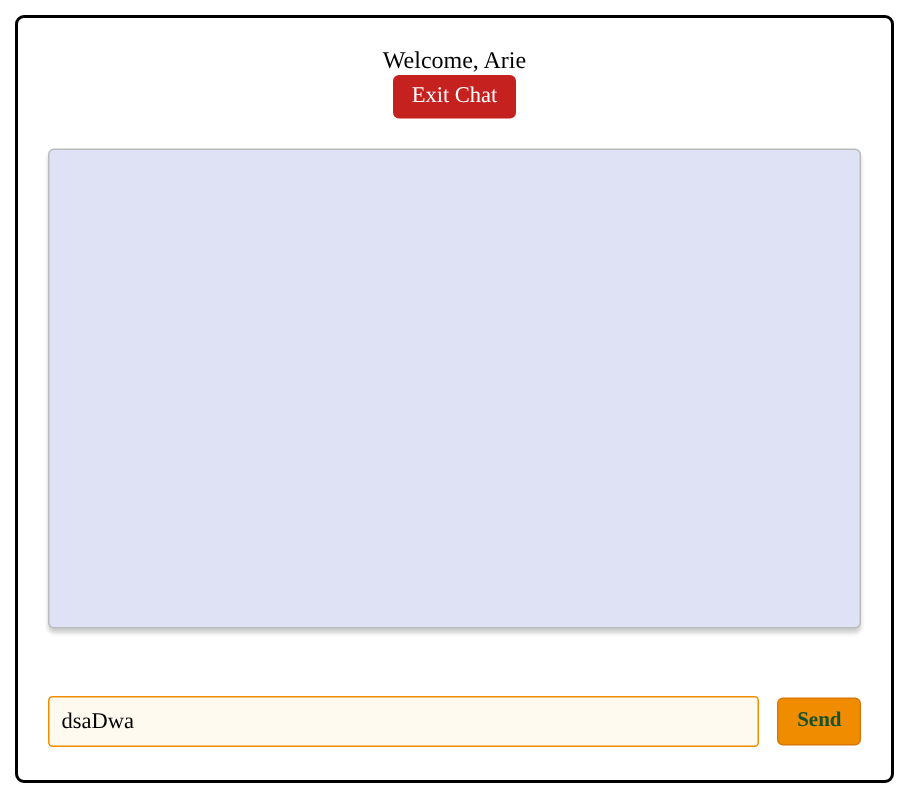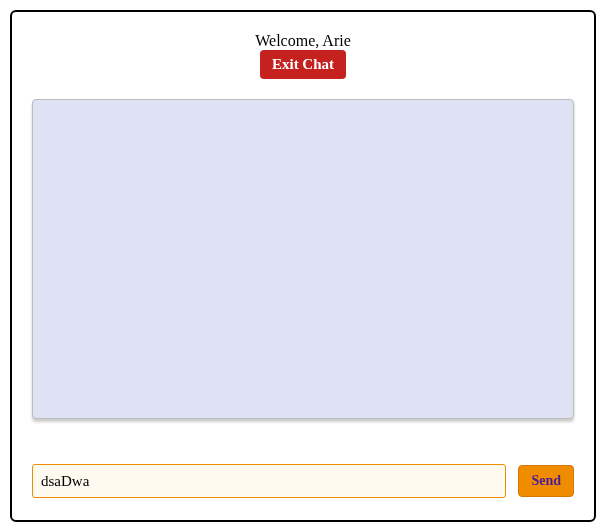--- a/index.html
+++ b/index.html
@@ -31,21 +31,21 @@
       font-size: 16px;
       color: #000;
     }
     .exit-button {
       background: #c5221f;
       color: #fff;
       border: none;
       border-radius: 4px;
       padding: 6px 12px;
       font-size: 15px;
-      font-weight: bold;
+      font-weight: normal;
       font-family: Georgia, 'Times New Roman', serif;
       cursor: pointer;
     }
     .chat-display {
       width: 100%;
       height: 320px;
       background: #dfe1f5;
       border: 1px solid #bbb;
       border-radius: 4px;
       box-shadow: 0 3px 3px rgba(0,0,0,0.2);
@@ -66,21 +66,21 @@
       border: 1px solid #f08c00;
       border-radius: 3px;
       padding: 0 8px;
       font-size: 15px;
       font-family: Georgia, 'Times New Roman', serif;
       outline: none;
       background: #fffaf0;
     }
     .send-button {
       background: #f08c00;
-      color: #4c1d95;
+      color: #14532d;
       border: 1px solid #d97706;
       border-radius: 4px;
       padding: 7px 12px;
       font-size: 14px;
       font-weight: bold;
       font-family: Georgia, 'Times New Roman', serif;
       cursor: pointer;
     }
   </style>
 </head>

